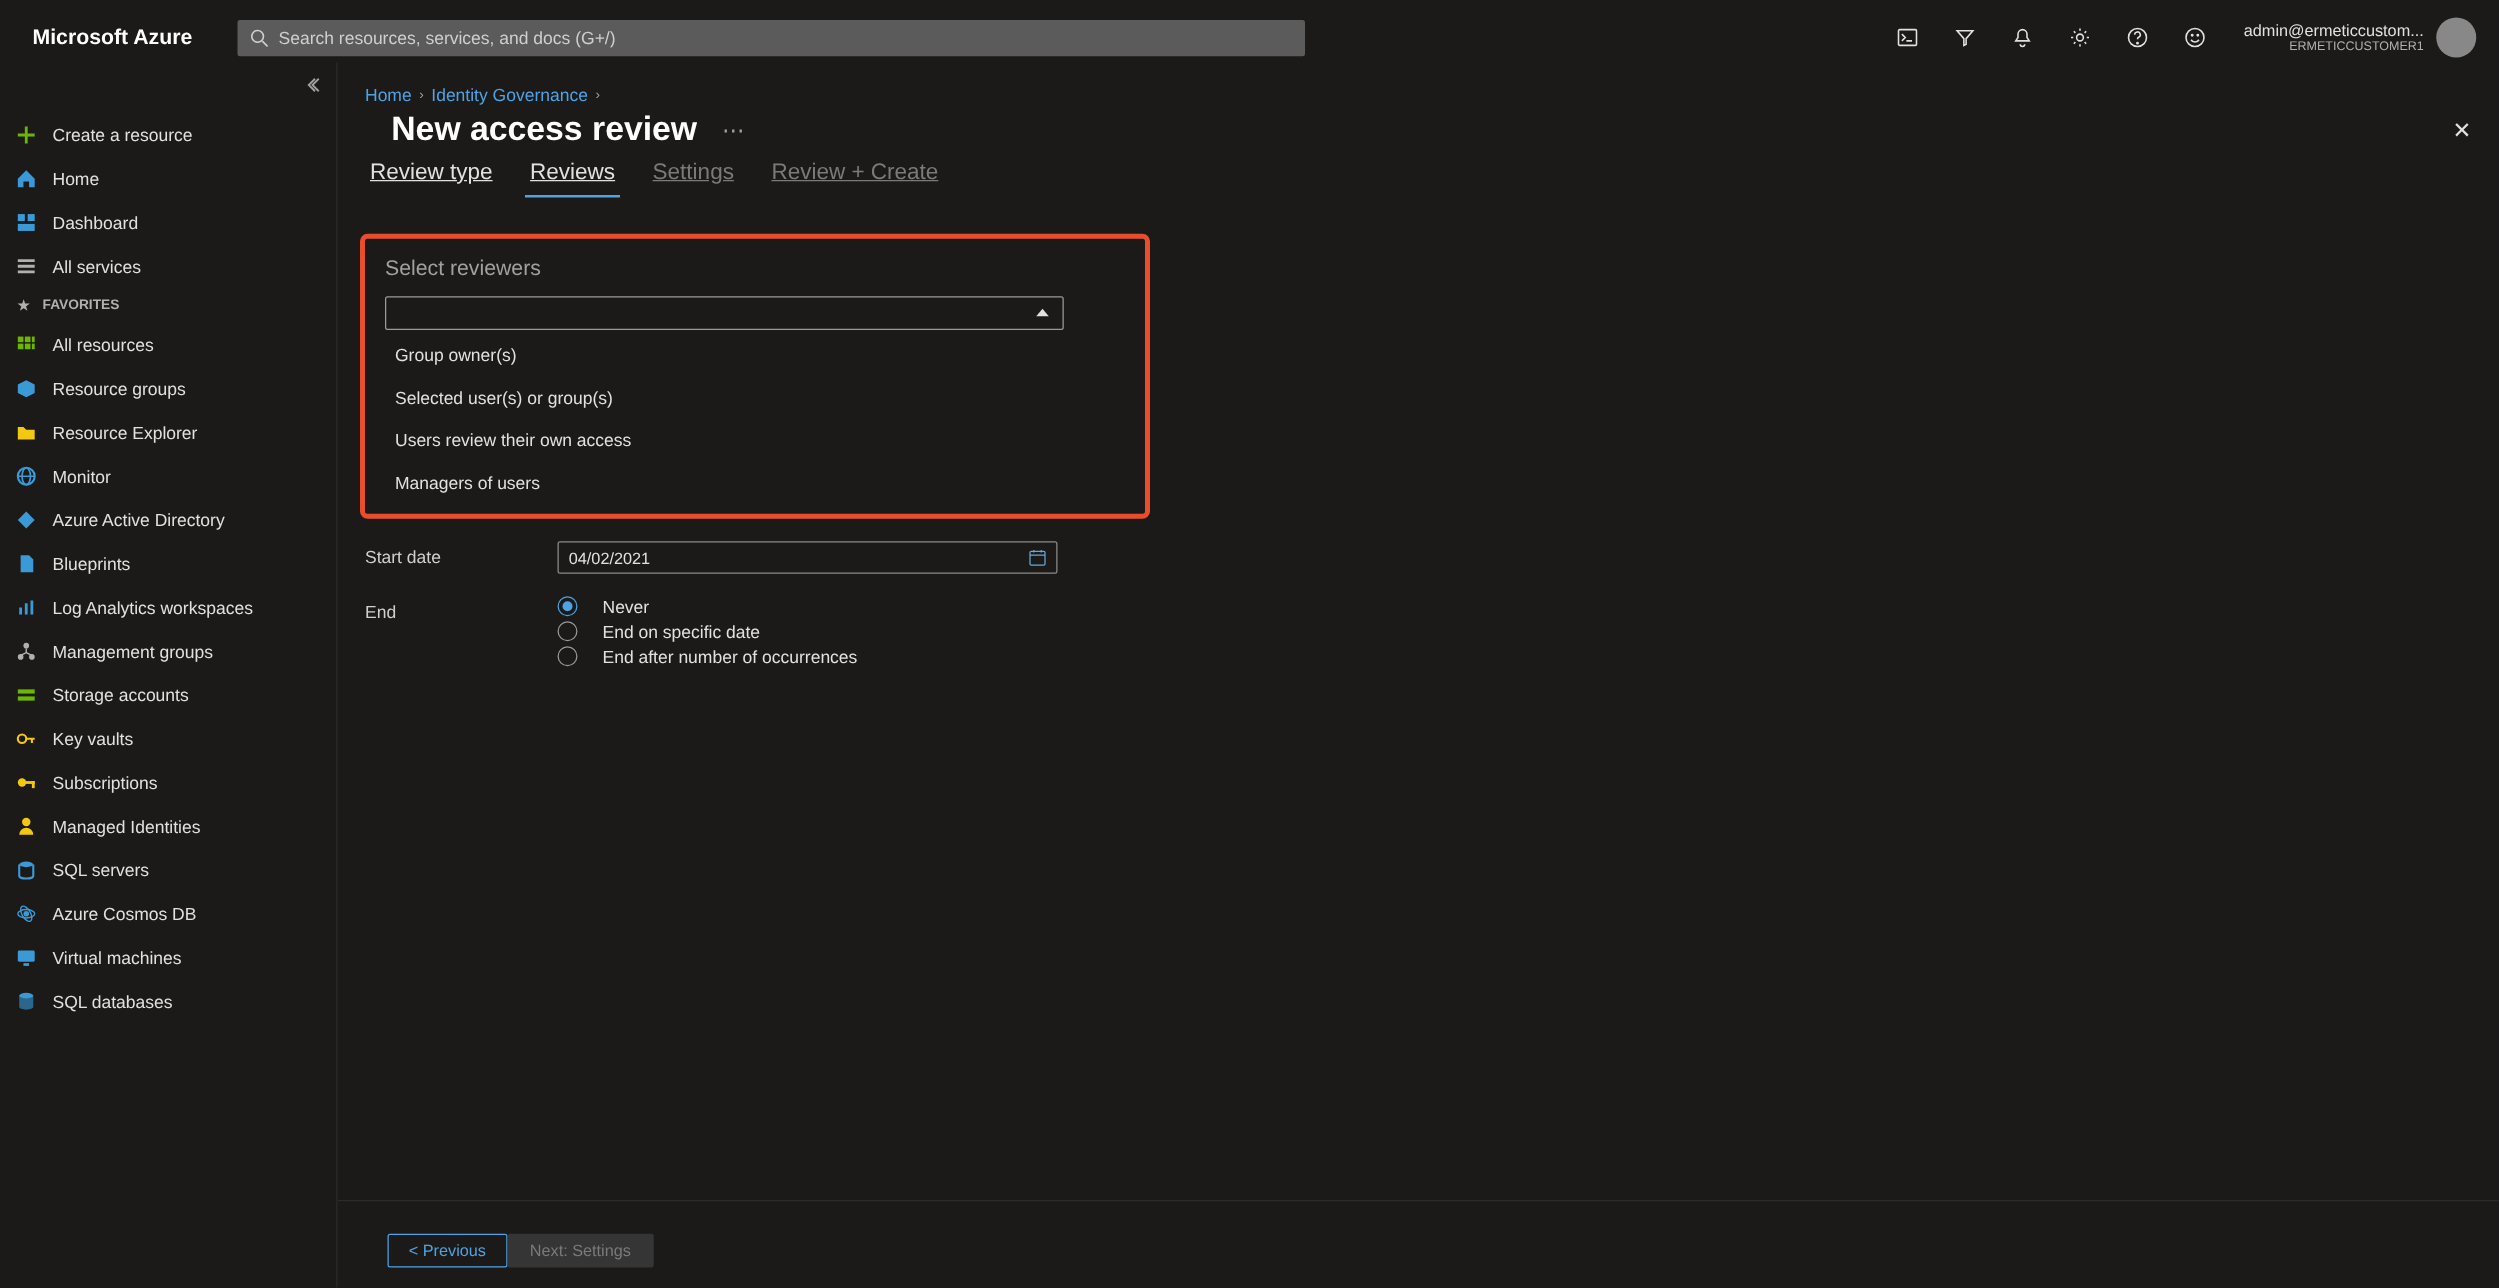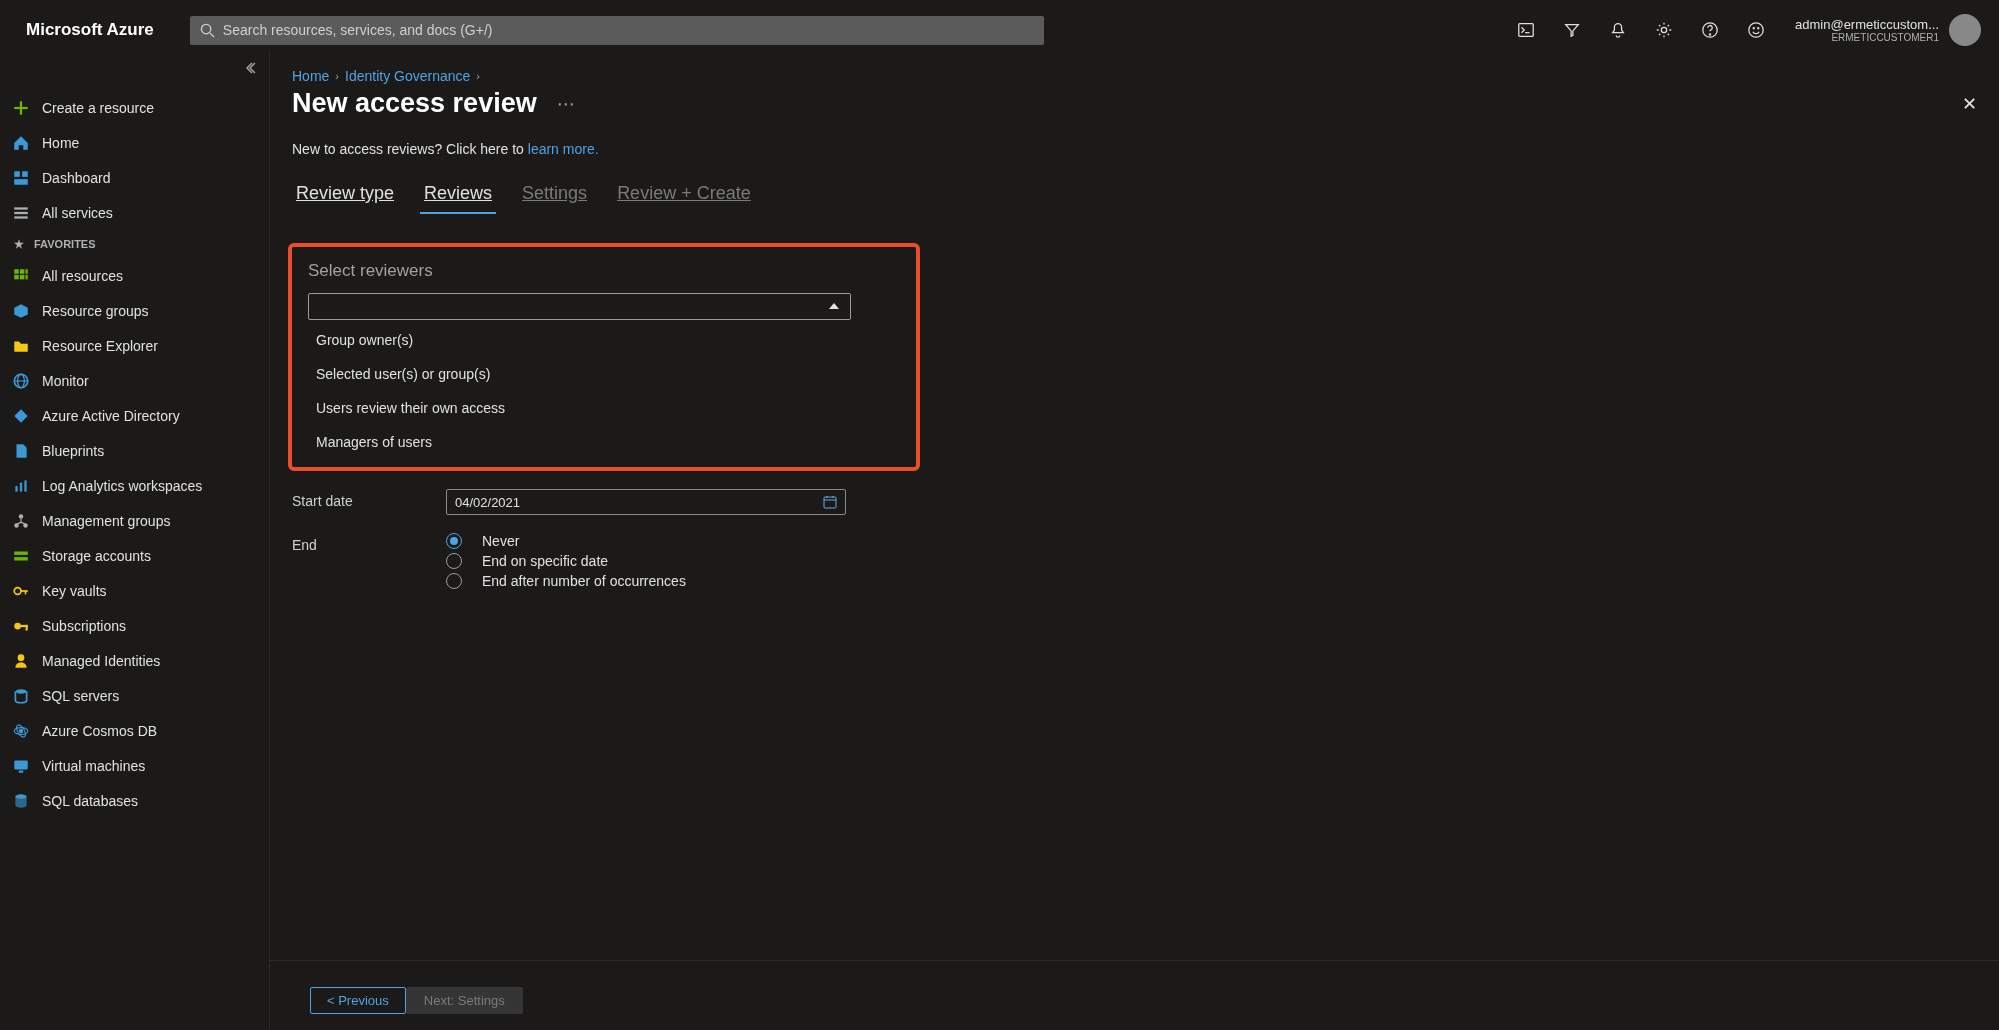--- a/index.html
+++ b/index.html
@@ -34,21 +34,21 @@
 .side-icon { width: 18px; height: 18px; margin-right: 12px; display: flex; align-items: center; justify-content: center; }
 .fav-header { font-size: 11px; font-weight: 700; color: #b0b0b0; padding: 8px 12px 8px 34px; display: flex; align-items: center; gap: 6px; }
 .fav-header .star { position: absolute; left: 14px; }
 
 
 .main { flex: 1; background: #1b1a19; display: flex; flex-direction: column; overflow: hidden; }
 .crumbs { padding: 18px 22px 0 22px; font-size: 14px; display: flex; align-items: center; gap: 6px; }
 .crumbs a { color: #4fa3e3; text-decoration: none; }
 .crumbs .chev { color: #a0a0a0; font-size: 11px; }
 .page-head { display: flex; align-items: center; padding: 4px 22px 0 22px; }
-.page-title { font-size: 27px; font-weight: 600; color: #ffffff; }
+.page-title { font-size: 27px; font-weight: 600; color: #ffffff; margin-left: 21px; }
 .page-head .dots { color: #a0a0a0; margin-left: 20px; font-size: 18px; }
 .page-head .spacer { flex: 1; }
 .page-head .close { color: #e1e1e1; font-size: 18px; }
 .intro { padding: 22px 22px 18px 22px; font-size: 14px; color: #e1e1e1; }
 .intro a { color: #4fa3e3; text-decoration: none; }
 
 
 .tabs { display: flex; gap: 22px; padding: 0 22px; border-bottom: 1px solid transparent; }
 .tab { font-size: 18px; color: #e1e1e1; padding: 8px 4px; cursor: pointer; text-decoration: underline; }
 .tab.dim { color: #7a7a7a; }
@@ -359,23 +359,20 @@
       <span class="chev">›</span>
     </div>
 
     <div class="page-head">
       <div class="page-title">New access review</div>
       <div class="dots">⋯</div>
       <div class="spacer"></div>
       <div class="close">✕</div>
     </div>
 
-    <div class="intro">
-      <span>New to access reviews? Click here to </span><a href="#">learn more.</a>
-    </div>
 
     <div class="tabs" id="tabs">
         <div class="tab">Review type</div>
         <div class="tab active">Reviews</div>
         <div class="tab dim">Settings</div>
         <div class="tab dim">Review + Create</div>
       </div>
 
     <div class="hl-box">
       <div class="section-label">Select reviewers</div>

